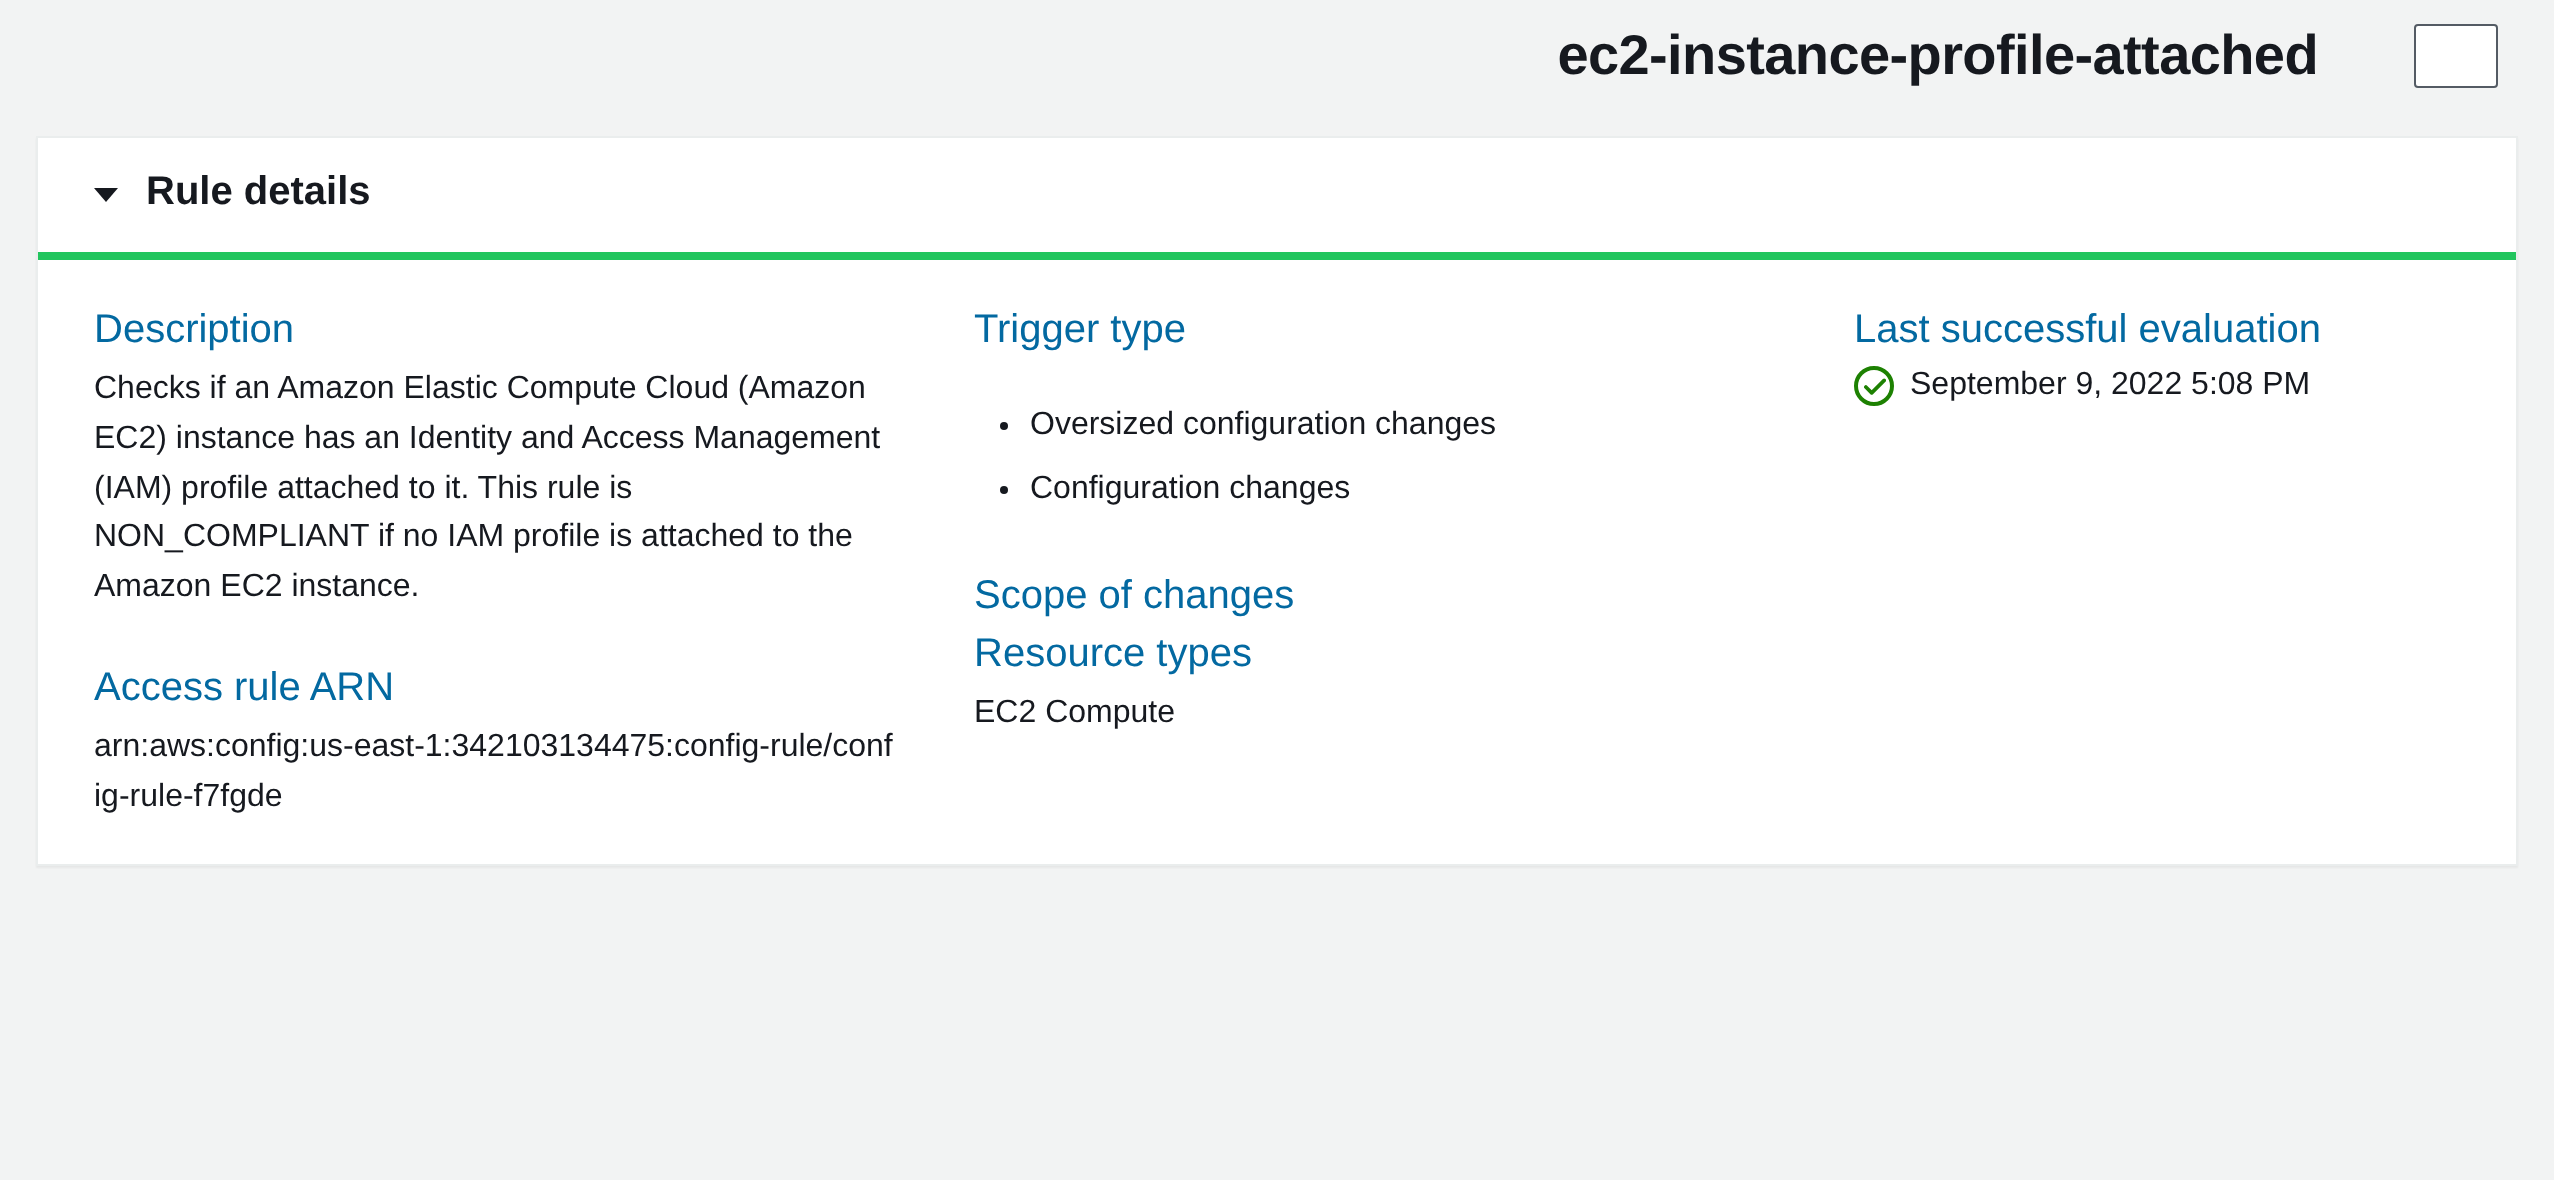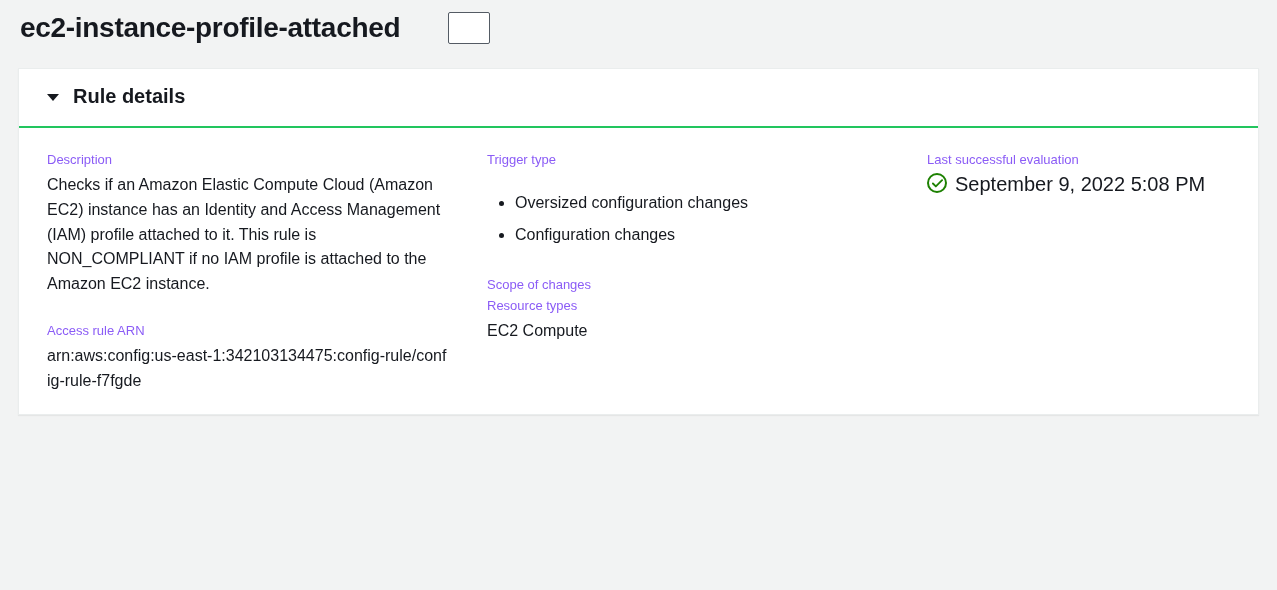--- a/index.html
+++ b/index.html
@@ -11,21 +11,21 @@
       font-family: "Amazon Ember", "Helvetica Neue", Helvetica, Arial, sans-serif;
       background: #f2f3f3;
       color: #16191f;
       font-size: 14px;
       width: 1277px;
       height: 590px;
       overflow: hidden;
     }
     .page-header {
       display: flex;
-      justify-content: flex-start;
+      justify-content: flex-end;
       align-items: center;
       padding: 12px 28px 24px 20px;
       gap: 48px;
     }
     .page-title {
       font-size: 28px;
       font-weight: 700;
       color: #16191f;
       letter-spacing: -0.3px;
     }
@@ -41,21 +41,21 @@
       height: 32px;
     }
     .card {
       background: #ffffff;
       border: 1px solid #eaeded;
       box-shadow: 0 1px 1px rgba(0,0,0,0.05);
       margin: 0 18px 0 18px;
     }
     .card-header {
       padding: 16px 40px 18px 28px;
-      border-bottom: 2px solid #22c55e;
+      border-bottom: 4px solid #22c55e;
       display: flex;
       align-items: center;
       gap: 14px;
     }
     .caret-icon {
       display: inline-block;
       width: 0;
       height: 0;
       border-left: 6px solid transparent;
       border-right: 6px solid transparent;
@@ -75,22 +75,22 @@
       gap: 40px;
     }
     .col {
       flex: 1;
       min-width: 0;
     }
     .col-1 { flex: 0 0 400px; }
     .col-2 { flex: 0 0 400px; }
     .col-3 { flex: 1; }
     .field-label {
-      font-size: 13px;
-      color: #8b5cf6;
+      font-size: 20px;
+      color: #0369a1;
       margin-bottom: 6px;
       font-weight: 400;
     }
     .field-value {
       font-size: 16px;
       color: #16191f;
       line-height: 1.55;
       margin-bottom: 26px;
     }
     .field-value:last-child {
@@ -108,22 +108,23 @@
       margin-bottom: 26px;
     }
     ul.trigger-list li {
       font-size: 16px;
       color: #16191f;
       line-height: 1.5;
       padding: 4px 0;
     }
     .eval-row {
       display: flex;
+      align-items: center;
       gap: 8px;
-      font-size: 20px;
+      font-size: 16px;
     }
     .check-icon {
       width: 20px;
       height: 20px;
       border: 2px solid #1d8102;
       border-radius: 50%;
       display: inline-flex;
       align-items: center;
       justify-content: center;
       flex-shrink: 0;

